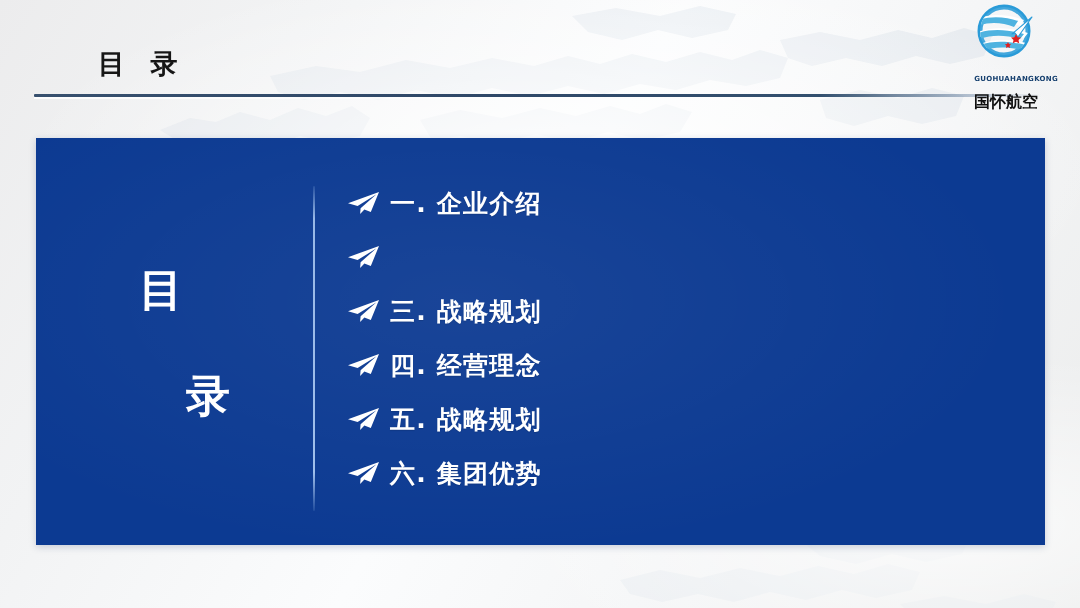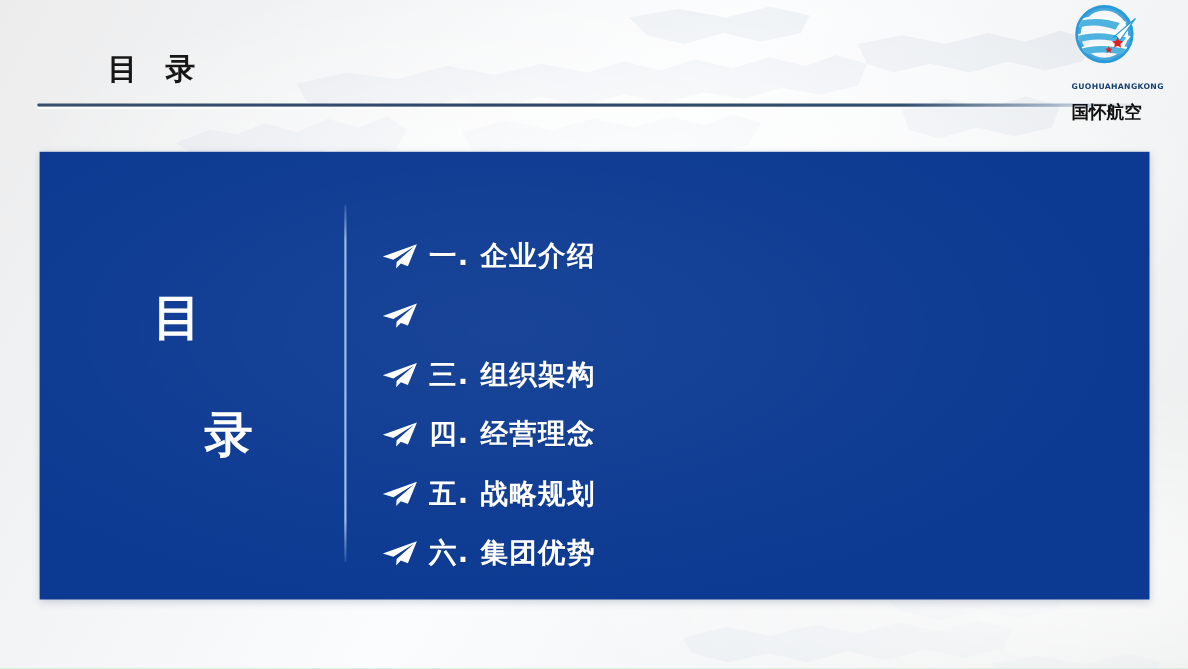--- a/index.html
+++ b/index.html
@@ -9,21 +9,21 @@
   }
   body {
     font-family: "Liberation Sans", "DejaVu Sans", sans-serif;
   }
 
   .slide {
     position: relative;
     width: 1080px;
     height: 608px;
     overflow: hidden;
-    background: #86efac;
+    background: #84cc16;
   }
 
   
   .bg-base {
     position: absolute;
     inset: 0;
     background:
       linear-gradient(120deg, #ececed 0%, #f2f3f4 22%, #fbfcfd 48%, #f4f5f6 72%, #ebecec 100%);
   }
   .bg-vignette {
@@ -187,21 +187,21 @@
 
   
   .toc {
     position: absolute;
     left: 300px;
     top: 53px;
     width: 640px;
   }
   .toc-item {
     display: flex;
-    align-items: flex-end;
+    align-items: flex-start;
     height: 54px;
   }
   .toc-icon {
     width: 54px;
     flex: 0 0 54px;
     display: flex;
     align-items: center;
     justify-content: center;
   }
   .toc-icon svg { display: block; }
@@ -303,21 +303,21 @@
           </svg>
         </span>
       </div>
 
       <div class="toc-item">
         <span class="toc-icon">
           <svg width="34" height="24" viewBox="0 0 34 24">
             <path d="M33,1 L2,12.2 L11.6,15.1 L30.5,3.2 L14.6,17.2 L14.1,23 L18.4,18.6 L24.8,21 Z" fill="#ffffff"></path>
           </svg>
         </span>
-        <span class="toc-label">三. 组织架构</span>
+        <span class="toc-label">三. 战略规划</span>
       </div>
 
       <div class="toc-item">
         <span class="toc-icon">
           <svg width="34" height="24" viewBox="0 0 34 24">
             <path d="M33,1 L2,12.2 L11.6,15.1 L30.5,3.2 L14.6,17.2 L14.1,23 L18.4,18.6 L24.8,21 Z" fill="#ffffff"></path>
           </svg>
         </span>
         <span class="toc-label">四. 经营理念</span>
       </div>

